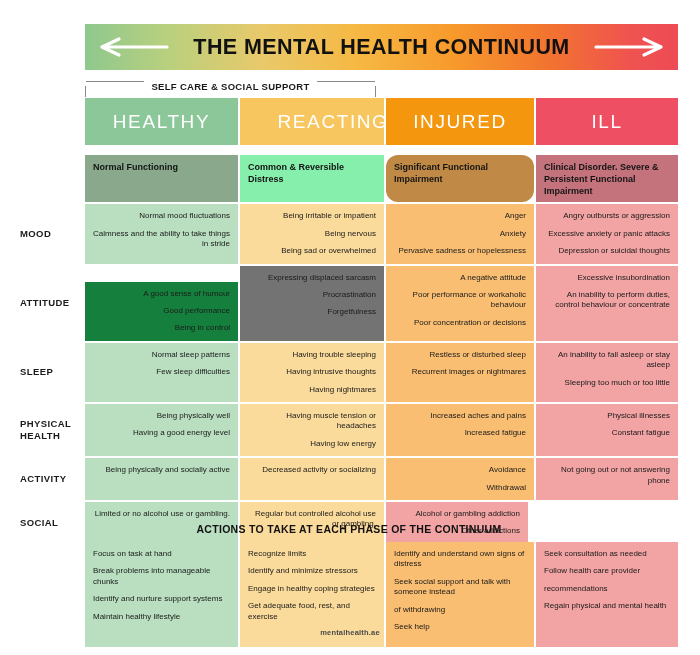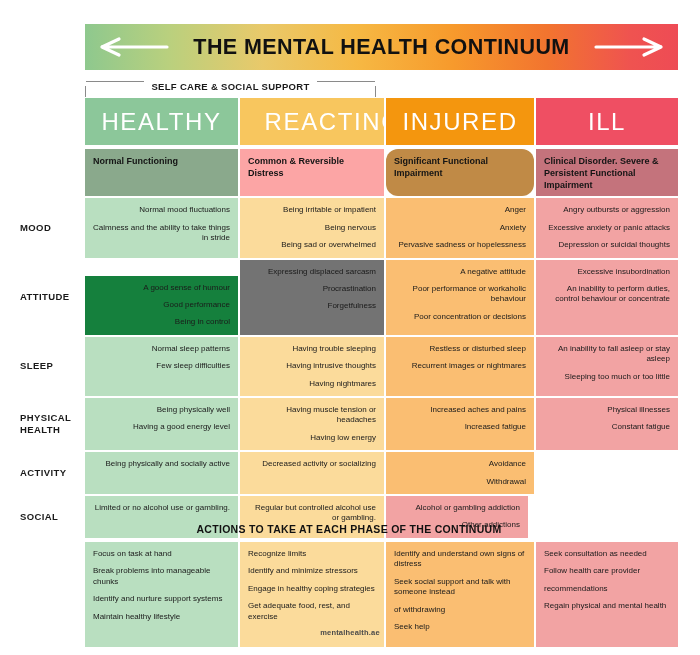--- a/index.html
+++ b/index.html
@@ -96,27 +96,27 @@
   .c2 { width: 148px; }
   .c3 { width: 142px; }
 
   
   .hdr-row .cell {
     height: 47px;
     display: flex; align-items: center; justify-content: center;
   }
   .hdr-label {
     color: #ffffff;
-    font-size: 24px;
+    font-size: 19px;
     font-weight: normal;
     letter-spacing: 1.6px;
   }
 
   
-  .sub-row { margin-top: 4px; }
+  .sub-row { margin-top: 10px; }
   .sub-row .cell {
     min-height: 38px;
     padding: 6px 8px 5px 8px;
   }
   .sub-label {
     font-size: 9px;
     font-weight: bold;
     line-height: 1.35;
     color: #141414;
   }
@@ -211,21 +211,21 @@
         </div>
       </div>
   </div>
 
   <div class="row sub-row">
     <div class="rowlabel"></div>
     <div class="cells" id="subtitle-cells">
         <div class="cell c0" style="background: rgb(138, 169, 140);">
           <div class="sub-label">Normal Functioning</div>
         </div>
-        <div class="cell c1" style="background: #fca5a5;">
+        <div class="cell c1" style="background: #86efac;">
           <div class="sub-label">Common &amp; Reversible Distress</div>
         </div>
         <div class="cell c2" style="background: rgb(192, 138, 70); border-radius: 12px;">
           <div class="sub-label">Significant Functional Impairment</div>
         </div>
         <div class="cell c3" style="background: rgb(196, 115, 124);">
           <div class="sub-label">Clinical Disorder. Severe &amp; Persistent Functional Impairment</div>
         </div>
       </div>
   </div>
@@ -327,20 +327,23 @@
         <div class="cells">
           <div class="cell c0" style="background: rgb(185, 223, 192);">
             <div class="item">Being physically and socially active</div>
           </div>
           <div class="cell c1" style="background: rgb(251, 219, 155);">
             <div class="item">Decreased activity or socializing</div>
           </div>
           <div class="cell c2" style="background: rgb(250, 190, 114);">
             <div class="item">Avoidance</div>
             <div class="item">Withdrawal</div>
+          </div>
+          <div class="cell c3" style="background: rgb(242, 163, 163);">
+            <div class="item">Not going out or not answering phone</div>
           </div>
         </div>
       </div>
       <div class="row body-row">
         <div class="rowlabel">SOCIAL</div>
         <div class="cells">
           <div class="cell c0" style="background: rgb(185, 223, 192);">
             <div class="item">Limited or no alcohol use or gambling.</div>
           </div>
           <div class="cell c1" style="background: rgb(251, 219, 155);">

